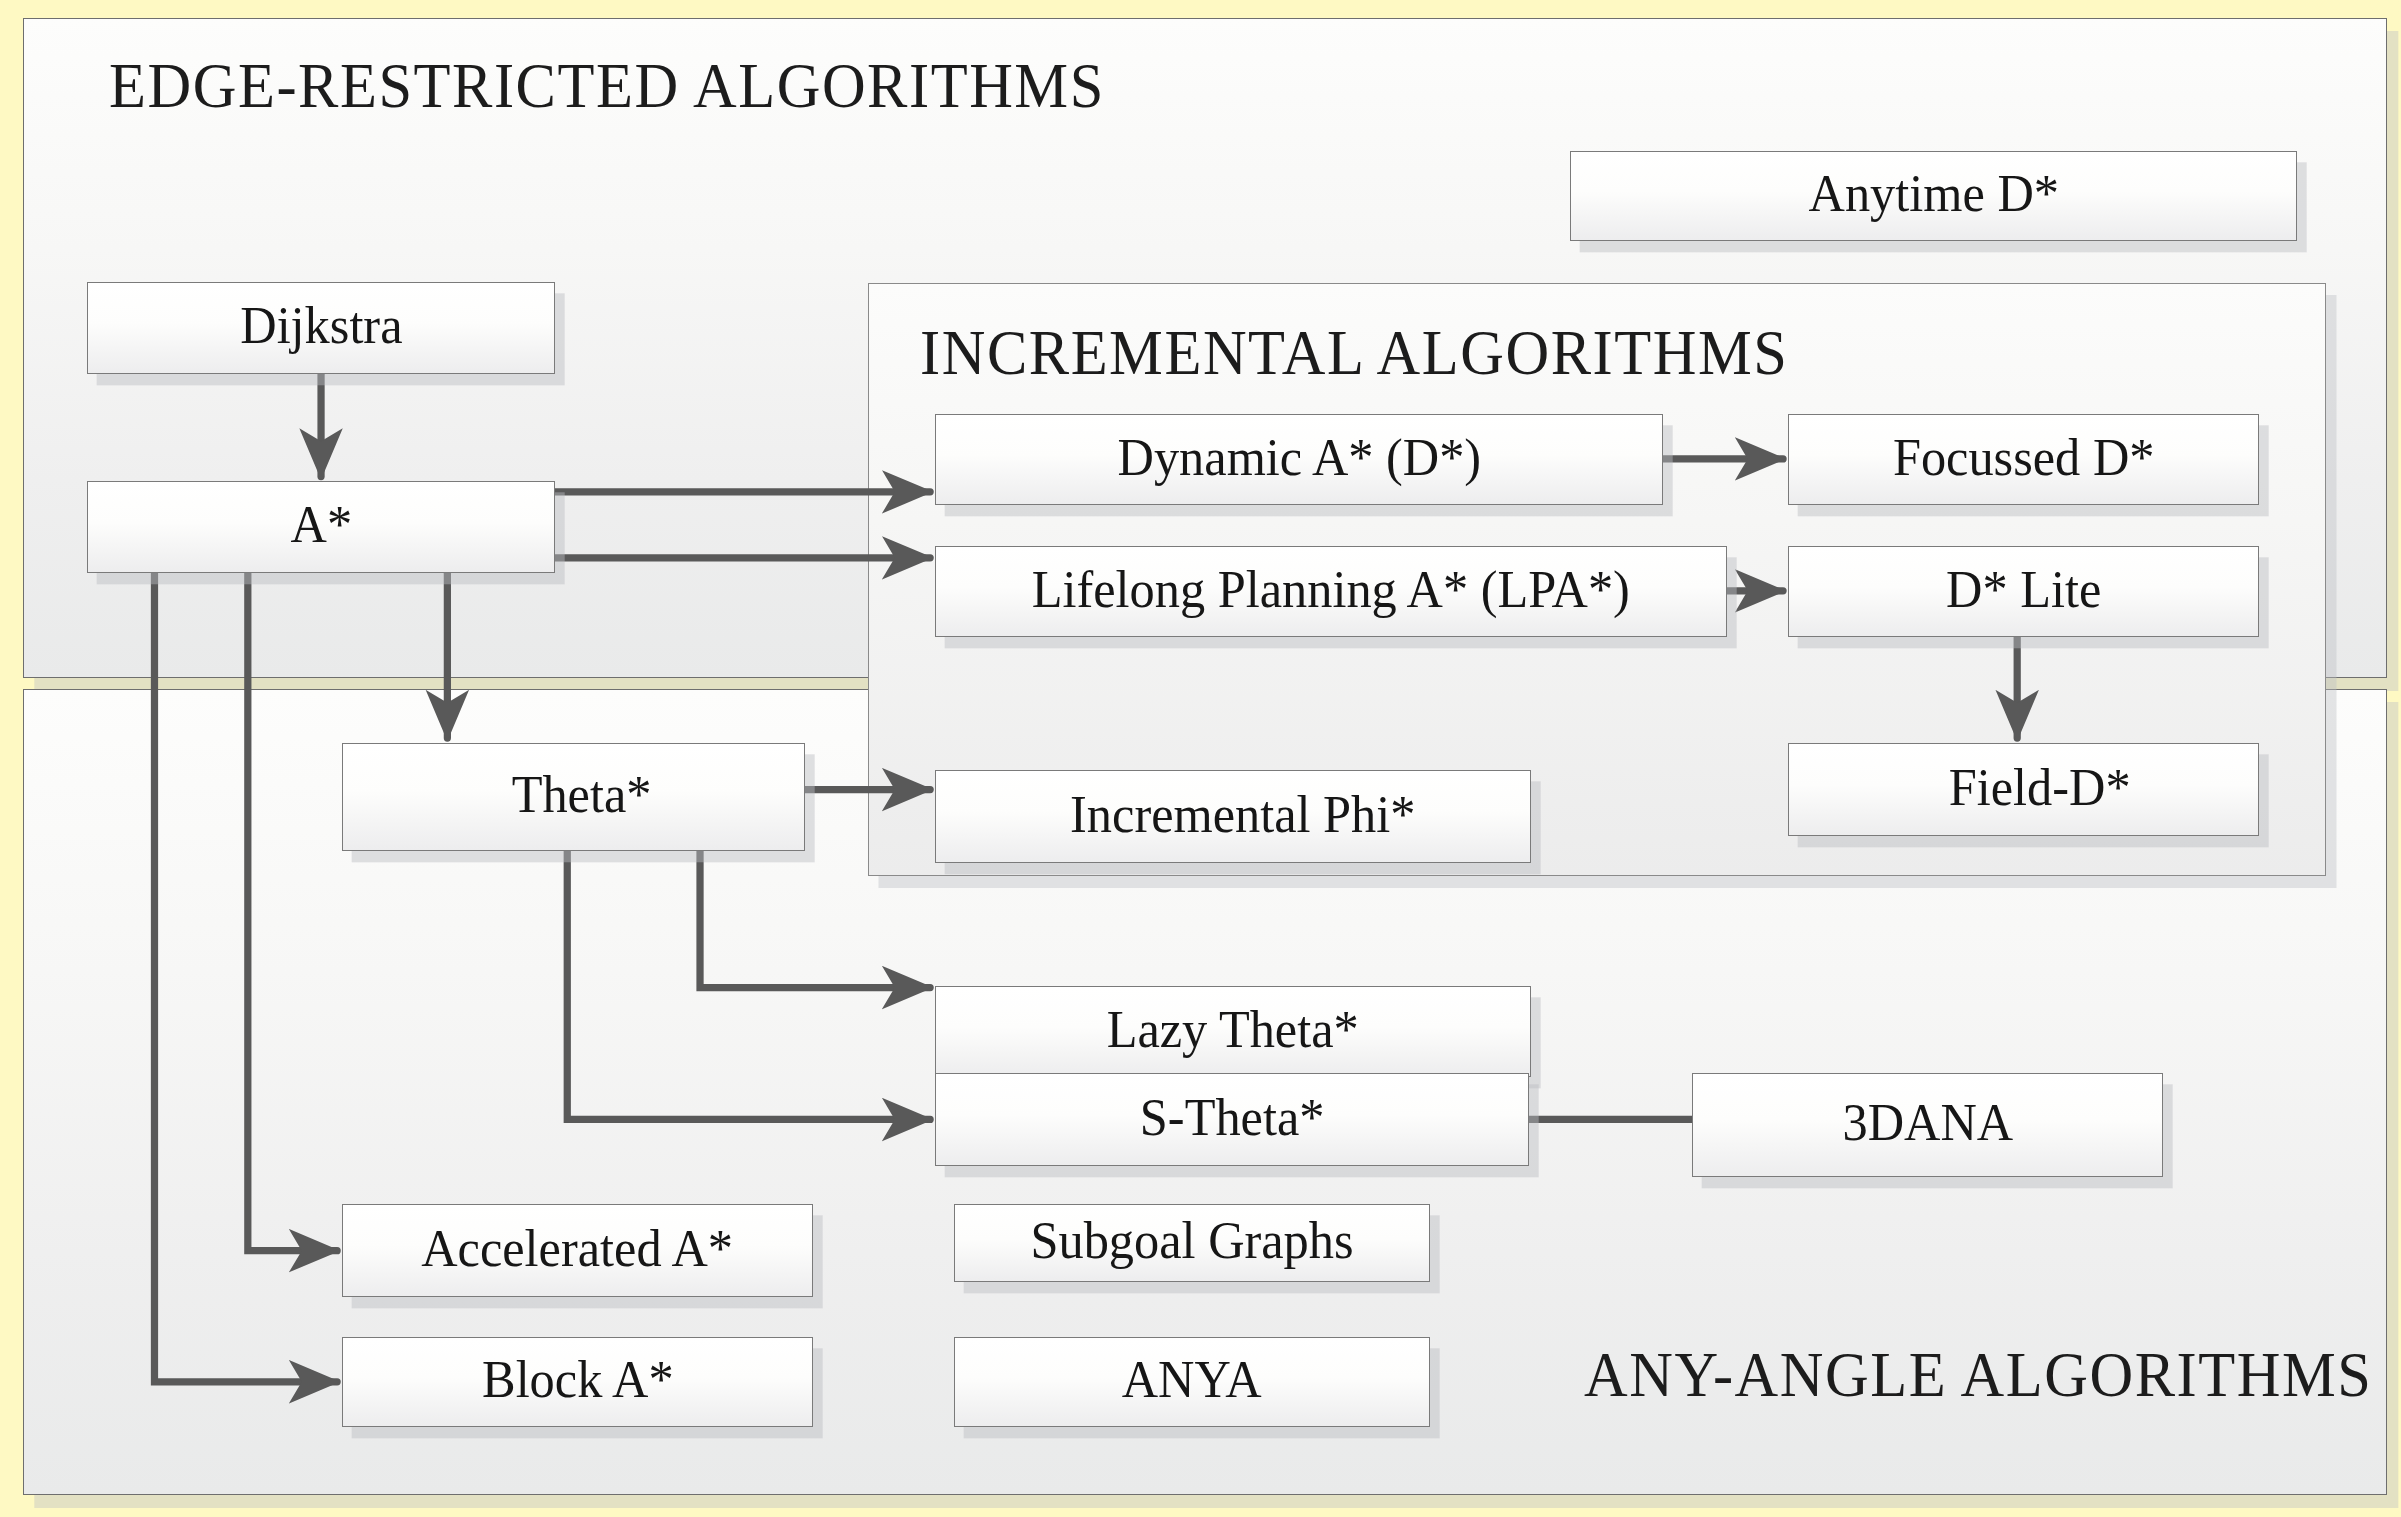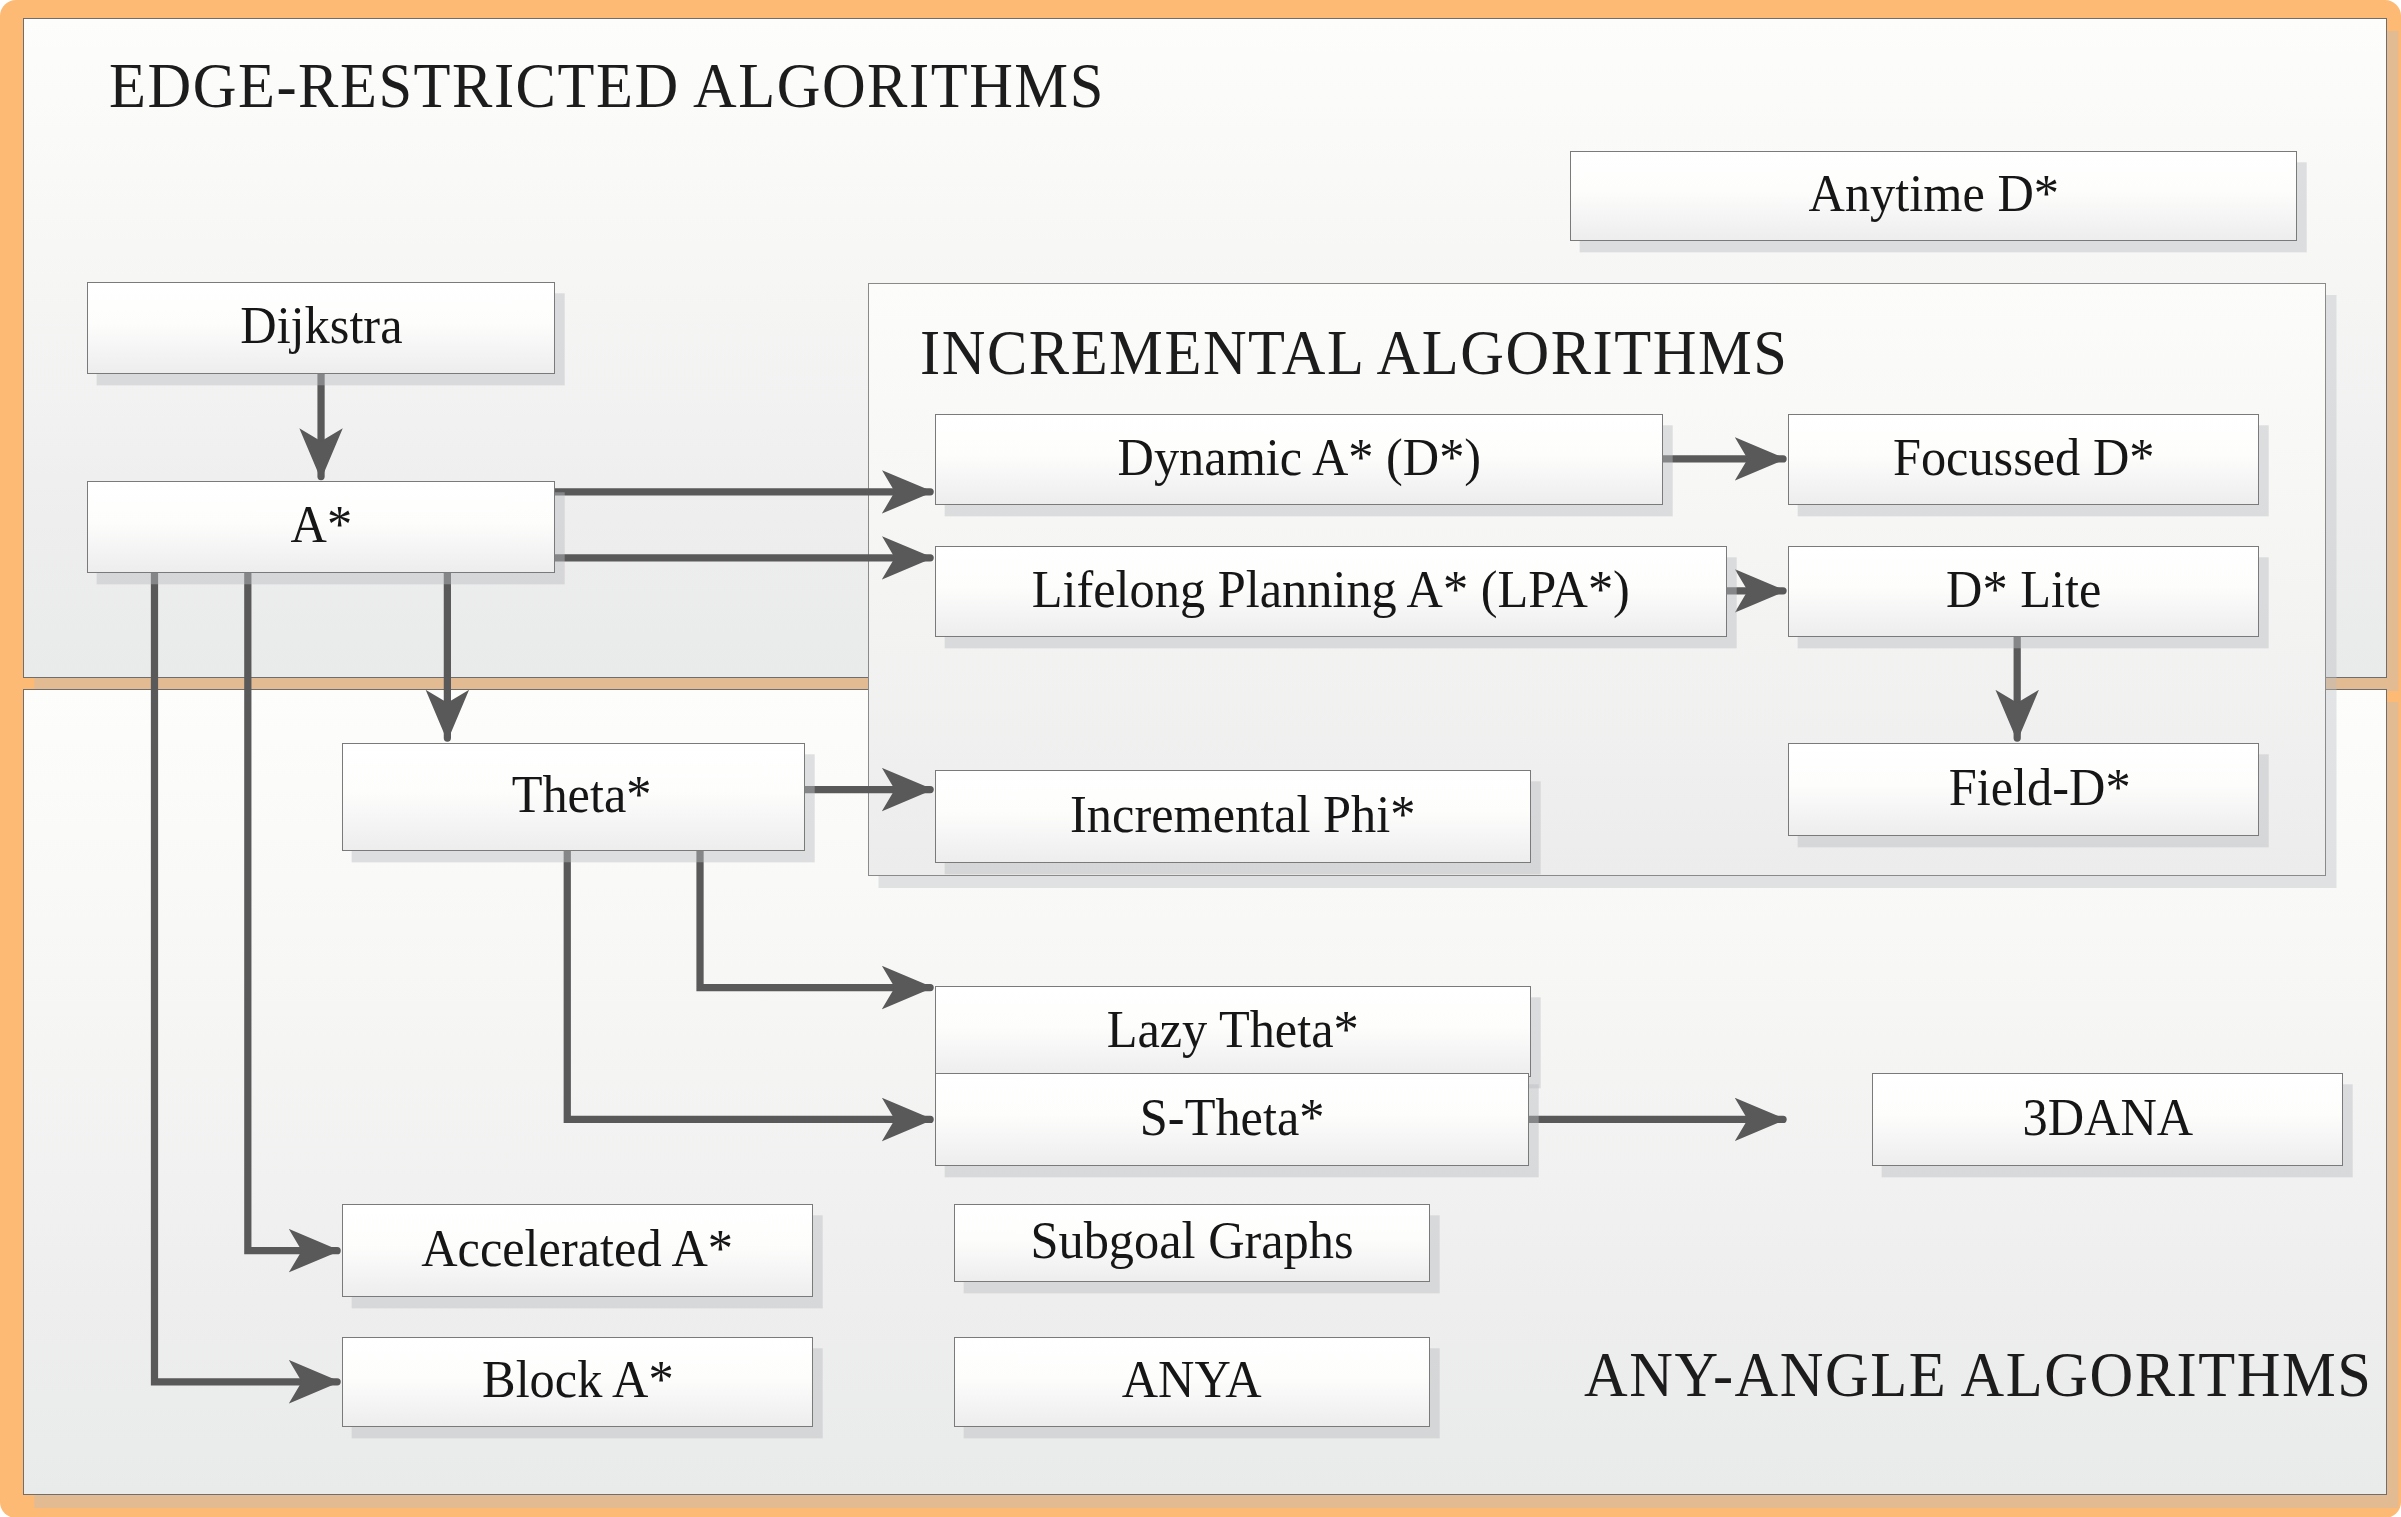--- a/index.html
+++ b/index.html
@@ -55,21 +55,21 @@
     padding-bottom:4.8px;
   }
   #edges{
     position:absolute;left:0;top:0;z-index:3;
     pointer-events:none;
   }
 </style>
 </head>
 <body>
 
-<div id="stage" style="width: 2401px; height: 1518px; background: #fdba74; border-radius: 16px;">
+<div id="stage" style="width: 2401px; height: 1518px; background: #fef9c3;">
     <div class="region" style="left: 22.5px; top: 17.7px; width: 2364px; height: 660px;"></div>
     <div class="section-title" style="left: 109px; top: 53px; color: rgb(28, 28, 28);">EDGE-RESTRICTED ALGORITHMS</div>
     <div class="region" style="left: 22.5px; top: 689px; width: 2364px; height: 806px;"></div>
     <div class="section-title" style="left: 1584px; top: 1342px; color: rgb(28, 28, 28);">ANY-ANGLE ALGORITHMS</div>
     <div class="container-region" style="left: 868px; top: 283px; width: 1458px; height: 593px;"></div>
     <div class="section-title" style="left: 920px; top: 320px; color: rgb(28, 28, 28);">INCREMENTAL ALGORITHMS</div>
     <svg id="edges" width="2401" height="1518" viewBox="0 0 2984 1886">
       <defs>
         <marker id="ah" markerUnits="userSpaceOnUse" markerWidth="70" markerHeight="60" refX="60" refY="27" orient="auto">
           <path d="M0,0 L64,27 L0,54 L16,27 Z" fill="#595959"></path>
@@ -118,21 +118,21 @@
     </div>
     <div class="node" style="left: 1788px; top: 743px; width: 471px; height: 93px; padding-left: 32px;">
       <span class="lbl">Field-D*</span>
     </div>
     <div class="node" style="left: 935px; top: 942px; width: 596px; height: 91px; margin-top: 44px;">
       <span class="lbl">Lazy Theta*</span>
     </div>
     <div class="node" style="left: 935px; top: 1073px; width: 594px; height: 93px;">
       <span class="lbl">S-Theta*</span>
     </div>
-    <div class="node" style="left: 1872px; top: 1073px; width: 471px; height: 93px;">
+    <div class="node" style="left: 1692px; top: 1073px; width: 471px; height: 104px;">
       <span class="lbl">3DANA</span>
     </div>
     <div class="node" style="left: 342px; top: 1204px; width: 471px; height: 93px;">
       <span class="lbl">Accelerated A*</span>
     </div>
     <div class="node" style="left: 954px; top: 1204px; width: 476px; height: 78px;">
       <span class="lbl">Subgoal Graphs</span>
     </div>
     <div class="node" style="left: 342px; top: 1337px; width: 471px; height: 90px;">
       <span class="lbl">Block A*</span>

